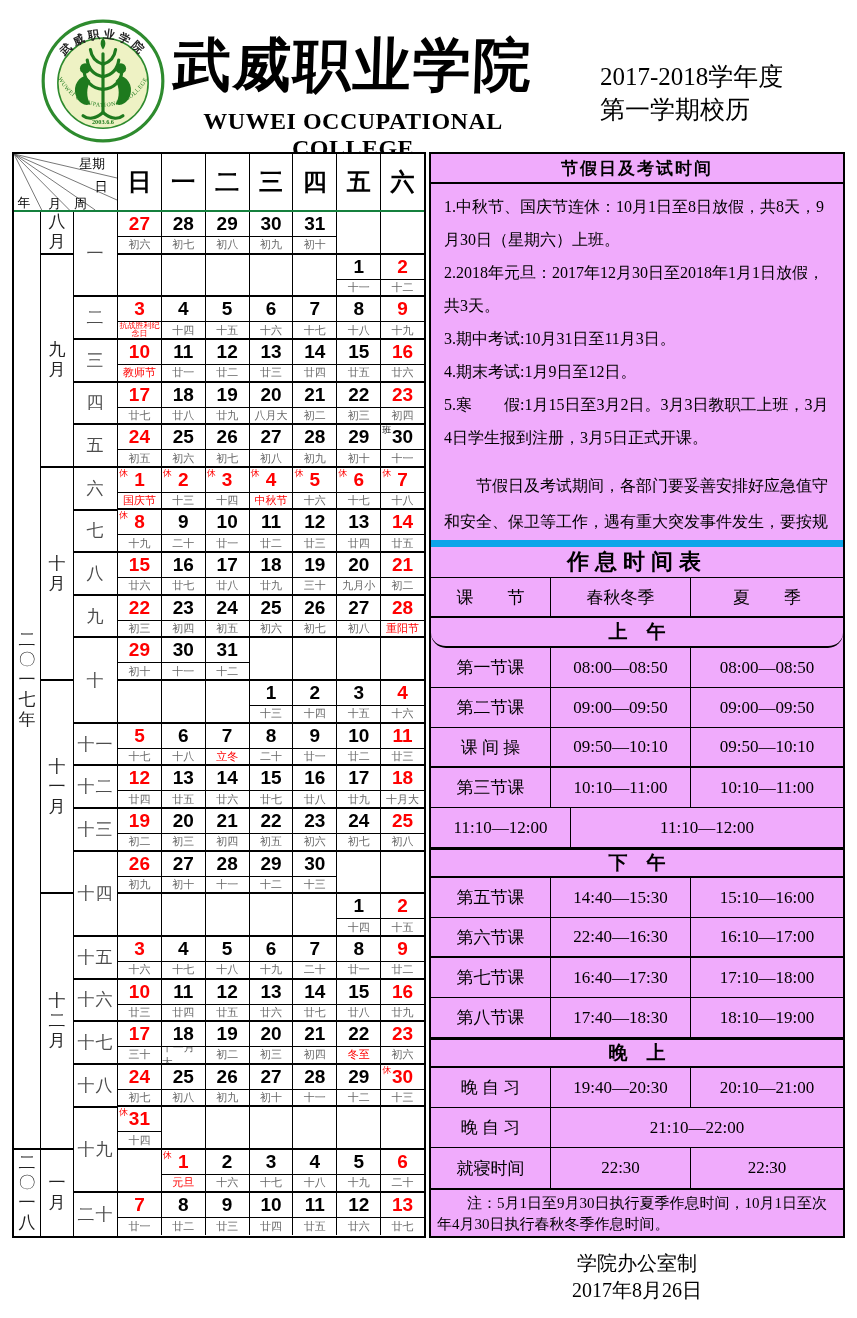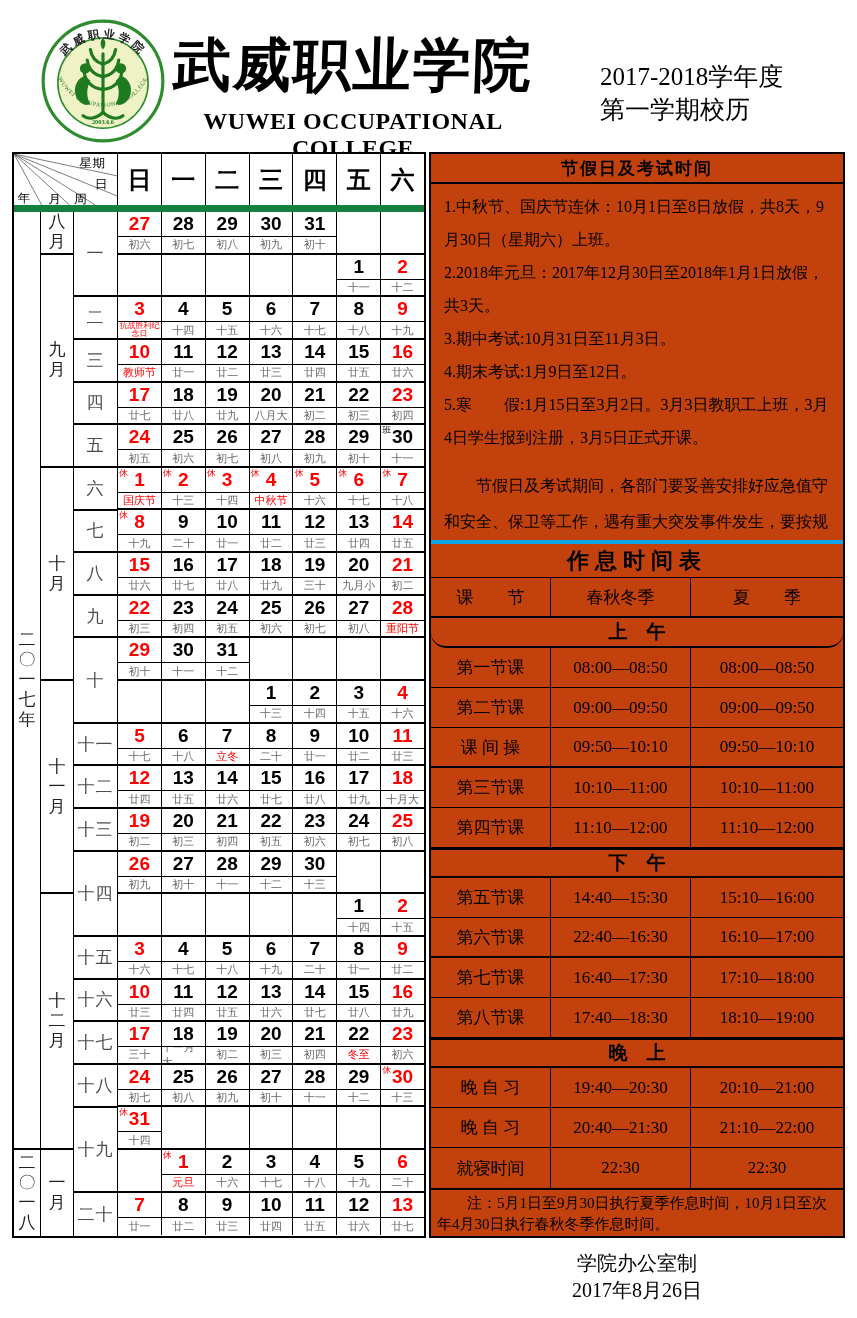--- a/index.html
+++ b/index.html
@@ -13,21 +13,21 @@
     font-size: 58px; font-weight: 900; letter-spacing: 2px; text-align: center; line-height: 80px;
     font-family: "Liberation Serif", "DejaVu Serif", serif; transform: skewX(-2deg); }
   .college-en { position: absolute; left: 172px; top: 108px; width: 362px; text-align: center;
     font-size: 24px; font-weight: bold; letter-spacing: 0.5px; }
   .term-block { position: absolute; left: 600px; top: 60px; width: 215px; 
     font-size: 25px; line-height: 33px; }
 
   
   .cal { position: absolute; left: 12px; top: 152px; width: 414px; height: 1086px;
     border: 2px solid #000; display: flex; flex-direction: column; background: #fff; }
-  .cal-head { display: flex; height: 58px; border-bottom: 7px solid #15803d; }
+  .cal-head { display: flex; height: 58px; border-bottom: 2px solid #15803d; }
   .corner { width: 104px; border-right: 1px solid #000; position: relative; }
   .corner svg { display: block; width: 100%; height: 100%; }
   .wd { flex: 1; border-right: 1px solid #000; display: flex; align-items: center; justify-content: center;
     font-size: 24px; font-weight: bold; }
   .wd:last-child { border-right: none; }
   .cal-body { flex: 1; display: flex; }
   .labelcol { display: flex; flex-direction: column; border-right: 1px solid #000; }
   .col-year  { width: 27px; }
   .col-month { width: 33px; }
   .col-week  { width: 44px; }
@@ -43,27 +43,27 @@
   .daterow { height: 25px; border-bottom: 1px solid #000; position: relative;
     display: flex; align-items: center; justify-content: center; }
   .dnum { font-family: "Liberation Sans", "DejaVu Sans", sans-serif; font-weight: bold; font-size: 19px; color: #000; }
   .mark { position: absolute; left: 1px; top: 0; font-size: 9px; line-height: 11px; color: #000; }
   .lunar { flex: 1; display: flex; align-items: center; justify-content: center;
     font-size: 11px; color: #666; overflow: hidden; }
   .lunar.tiny { font-size: 8px; line-height: 8px; text-align: center; word-break: break-all; padding: 0 1px; }
 
   
   .panel { position: absolute; left: 429px; top: 152px; width: 416px; height: 1086px;
-    border: 2px solid #000; display: flex; flex-direction: column; background: #c2410c; }
+    border: 2px solid #000; display: flex; flex-direction: column; background: #f0abfc; }
   .panel-title { height: 30px; border-bottom: 2px solid #000; display: flex; align-items: center;
     justify-content: center; font-size: 17px; font-weight: bold; letter-spacing: 2px; }
   .notices { flex: 1; padding: 6px 13px 2px 13px; font-size: 16px; overflow: hidden; }
   .notice-item { line-height: 33px; }
   .notice-para { margin-top: 14px; line-height: 36px; text-indent: 2em; }
-  .sched-title { height: 38px; border-top: 4px solid #0ea5e9; border-bottom: 1px solid #000;
+  .sched-title { height: 38px; border-top: 7px solid #0ea5e9; border-bottom: 1px solid #000;
     display: flex; align-items: center; justify-content: center; font-size: 22px; font-weight: bold; letter-spacing: 6px; }
   .sched-hrow { display: flex; height: 40px; border-bottom: 2px solid #000; font-size: 17px; }
   .sc { display: flex; align-items: center; justify-content: center; }
   .sc1 { width: 120px; border-right: 1px solid #000; }
   .sc2 { width: 140px; border-right: 1px solid #000; }
   .sc3 { flex: 1; }
   .sec-head { height: 30px; border-top: 2px solid #000; border-bottom: 2px solid #000;
     display: flex; align-items: center; justify-content: center; font-size: 19px; font-weight: bold; }
   .section:first-child .sec-head { border-top: none; border-radius: 15px; }
   .s-row { display: flex; height: 40px; border-bottom: 1px solid #000; font-size: 17px; }
@@ -1233,21 +1233,20 @@
             <div class="sc sc1">课 间 操</div>
             <div class="sc sc2">09:50—10:10</div>
             <div class="sc sc3">09:50—10:10</div>
           </div>
           <div class="s-row">
             <div class="sc sc1">第三节课</div>
             <div class="sc sc2">10:10—11:00</div>
             <div class="sc sc3">10:10—11:00</div>
           </div>
           <div class="s-row">
-            <div class="sc sc1">第四节课</div>
             <div class="sc sc2">11:10—12:00</div>
             <div class="sc sc3">11:10—12:00</div>
           </div>
         </div>
         <div class="section" data-sec="1">
           <div class="sec-head">下　午</div>
           <div class="s-row">
             <div class="sc sc1">第五节课</div>
             <div class="sc sc2">14:40—15:30</div>
             <div class="sc sc3">15:10—16:00</div>
@@ -1270,21 +1269,20 @@
         </div>
         <div class="section" data-sec="2">
           <div class="sec-head">晚　上</div>
           <div class="s-row">
             <div class="sc sc1">晚 自 习</div>
             <div class="sc sc2">19:40—20:30</div>
             <div class="sc sc3">20:10—21:00</div>
           </div>
           <div class="s-row">
             <div class="sc sc1">晚 自 习</div>
-            <div class="sc sc2">20:40—21:30</div>
             <div class="sc sc3">21:10—22:00</div>
           </div>
           <div class="s-row">
             <div class="sc sc1">就寝时间</div>
             <div class="sc sc2">22:30</div>
             <div class="sc sc3">22:30</div>
           </div>
         </div>
       </div>
     <div class="sched-note">注：5月1日至9月30日执行夏季作息时间，10月1日至次年4月30日执行春秋冬季作息时间。</div>

